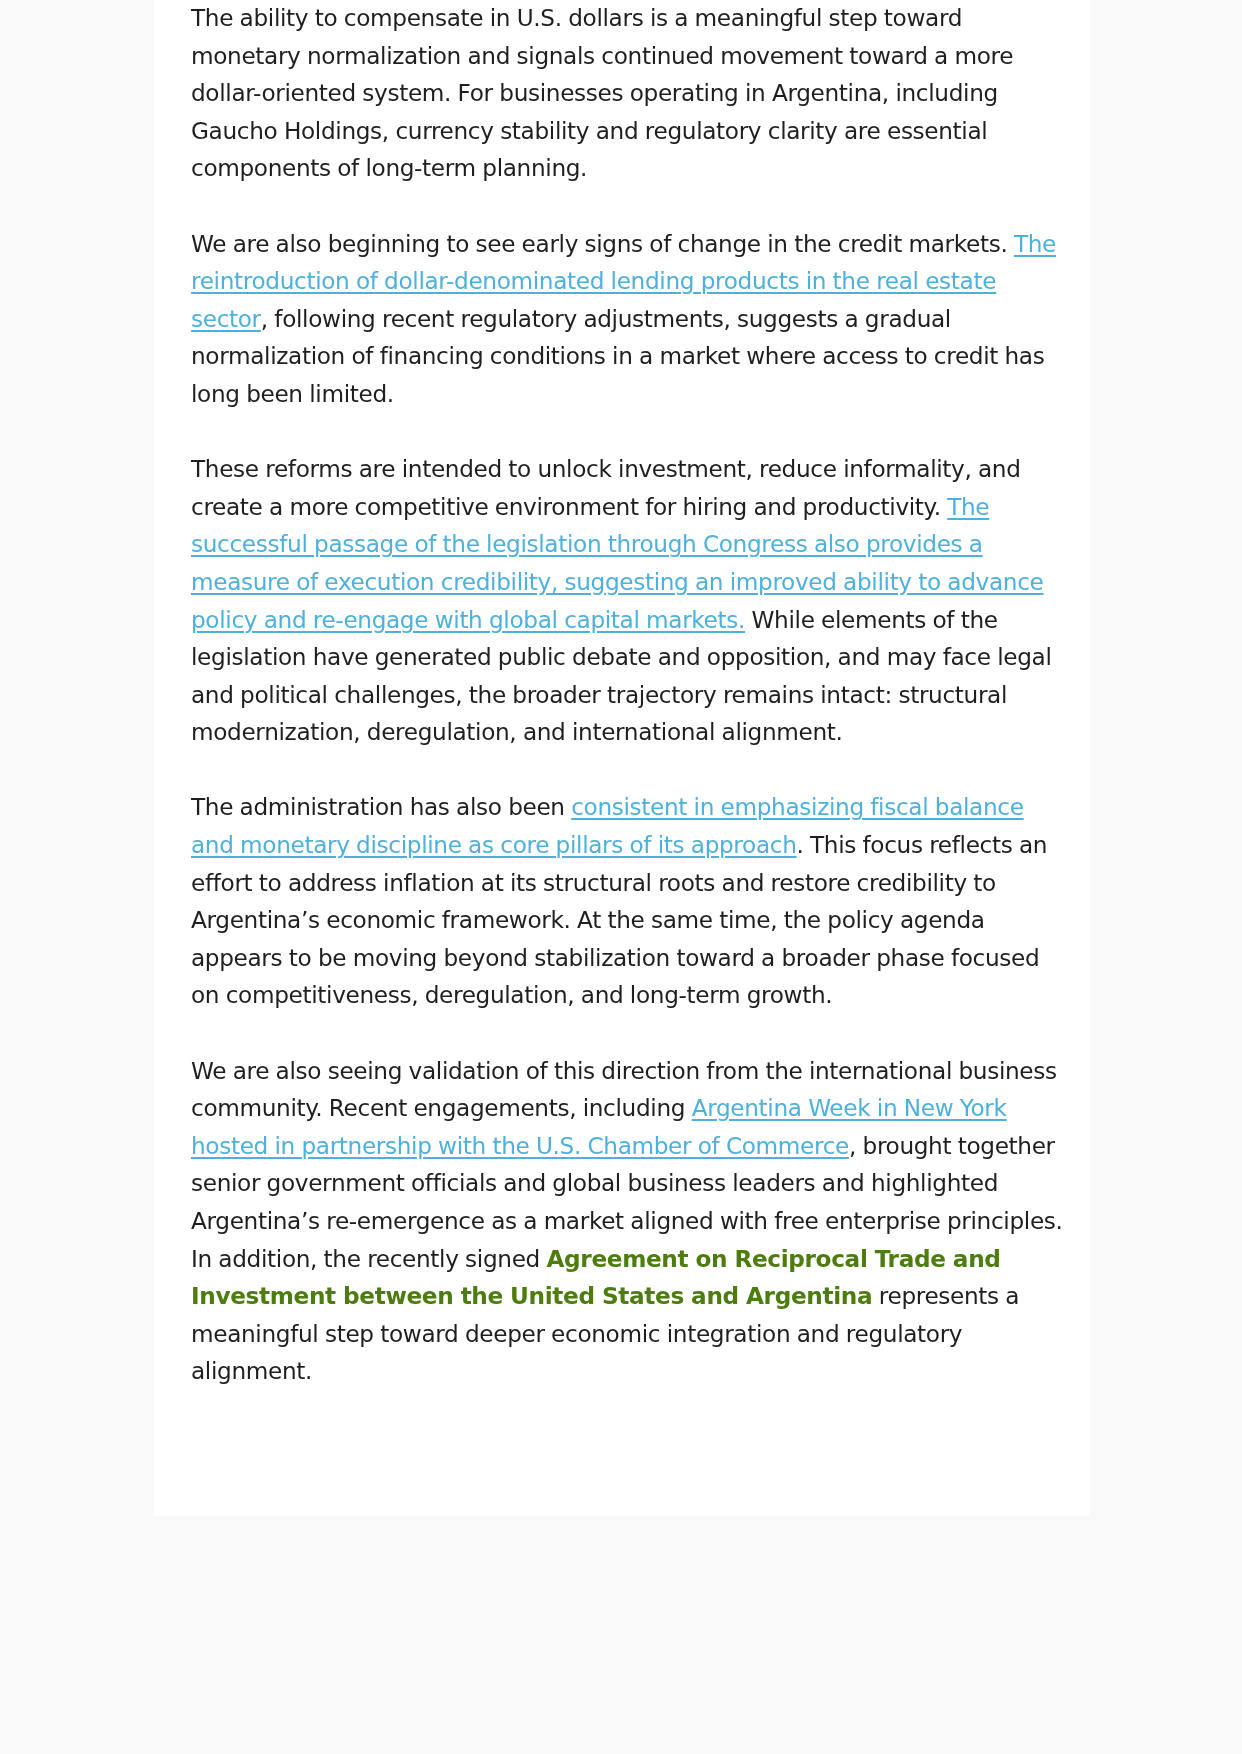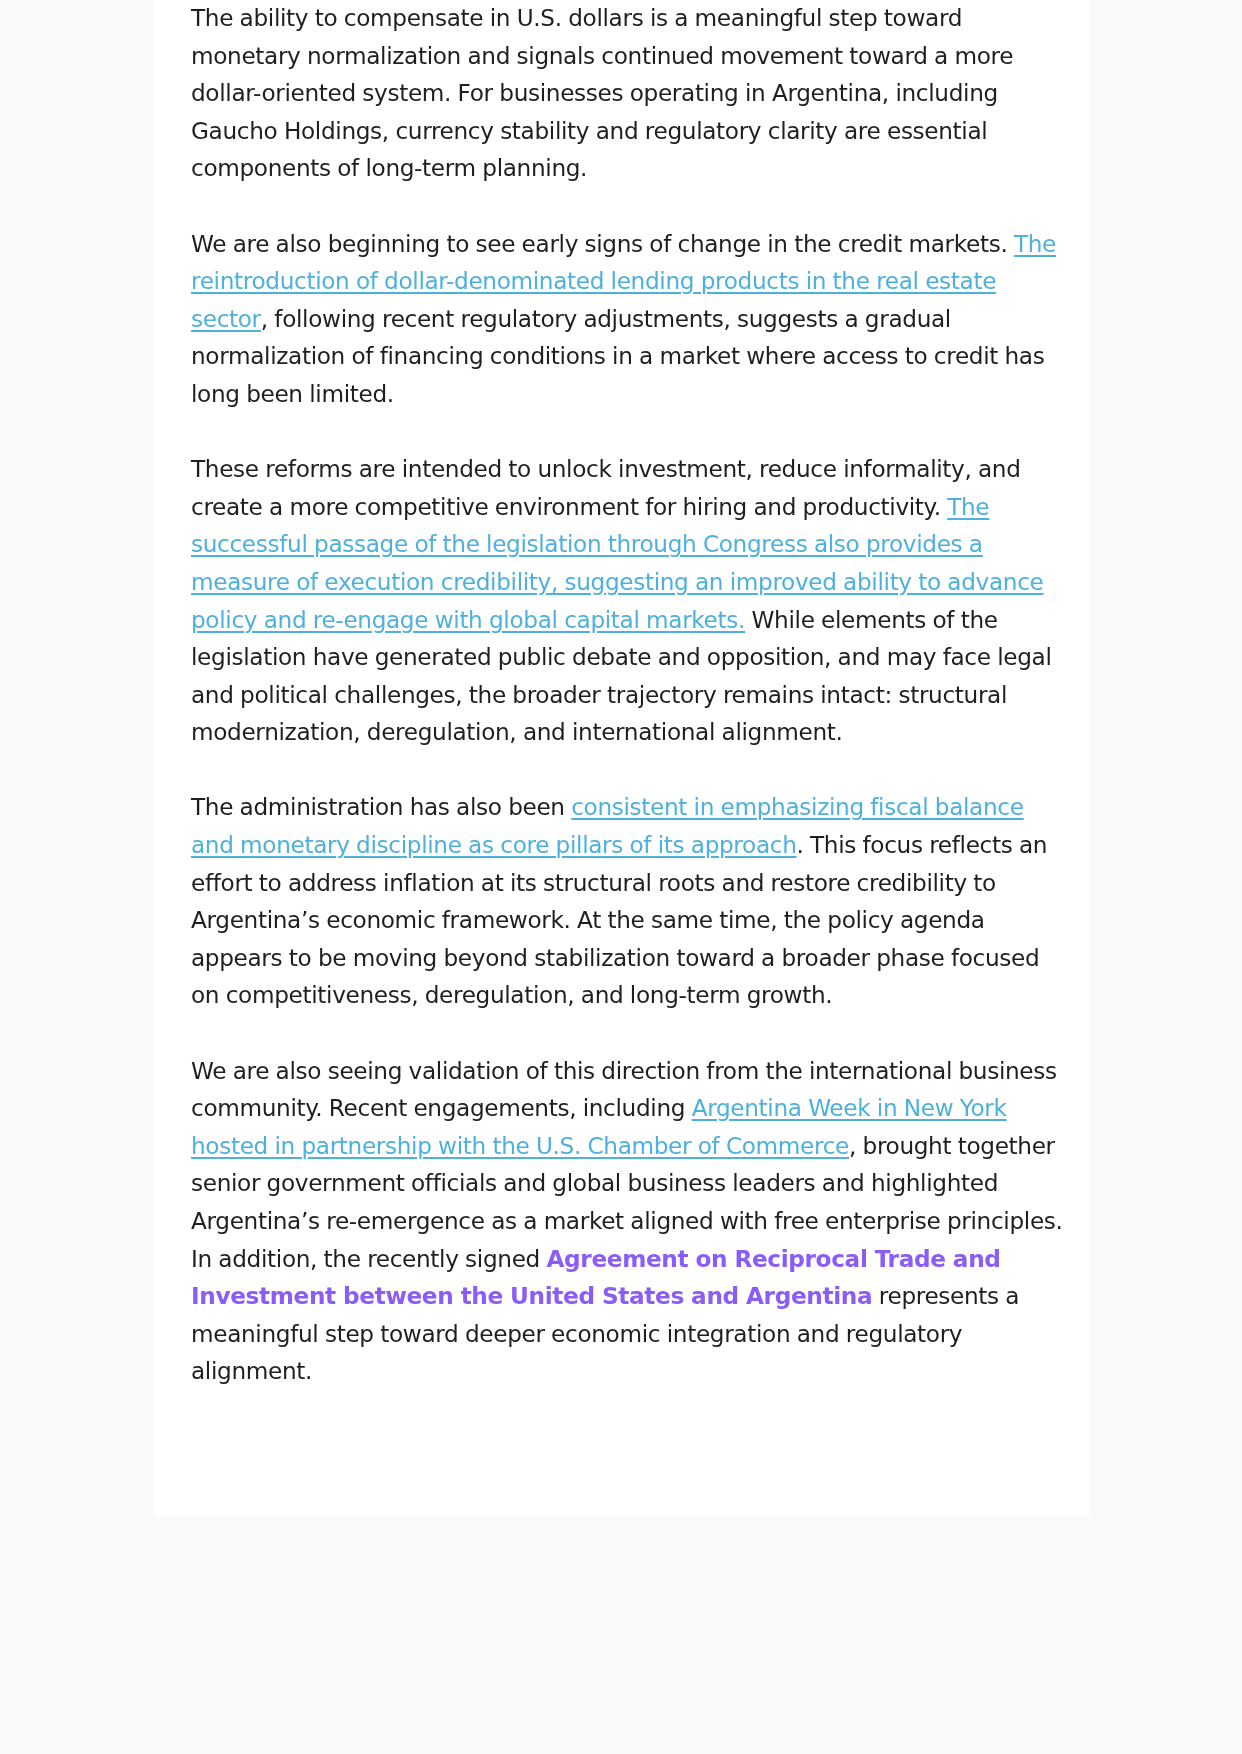--- a/index.html
+++ b/index.html
@@ -41,21 +41,21 @@
       margin-top: -1px;
     }
     a.link {
       color: #4eb0dc;
       text-decoration: underline;
       text-decoration-thickness: 1.5px;
       text-underline-offset: 3px;
     }
     b.strong {
       font-weight: bold;
-      color: #8b5cf6;
+      color: #4d7c0f;
     }
   </style>
 </head>
 <body>
 
 <div class="page">
   <div class="content">
 
     <p class="para">
       <span>The ability to compensate in U.S. dollars is a meaningful step toward monetary normalization and signals continued movement toward a more dollar-oriented system. For businesses operating in Argentina, including Gaucho Holdings, currency stability and regulatory clarity are essential components of long-term planning.</span>

